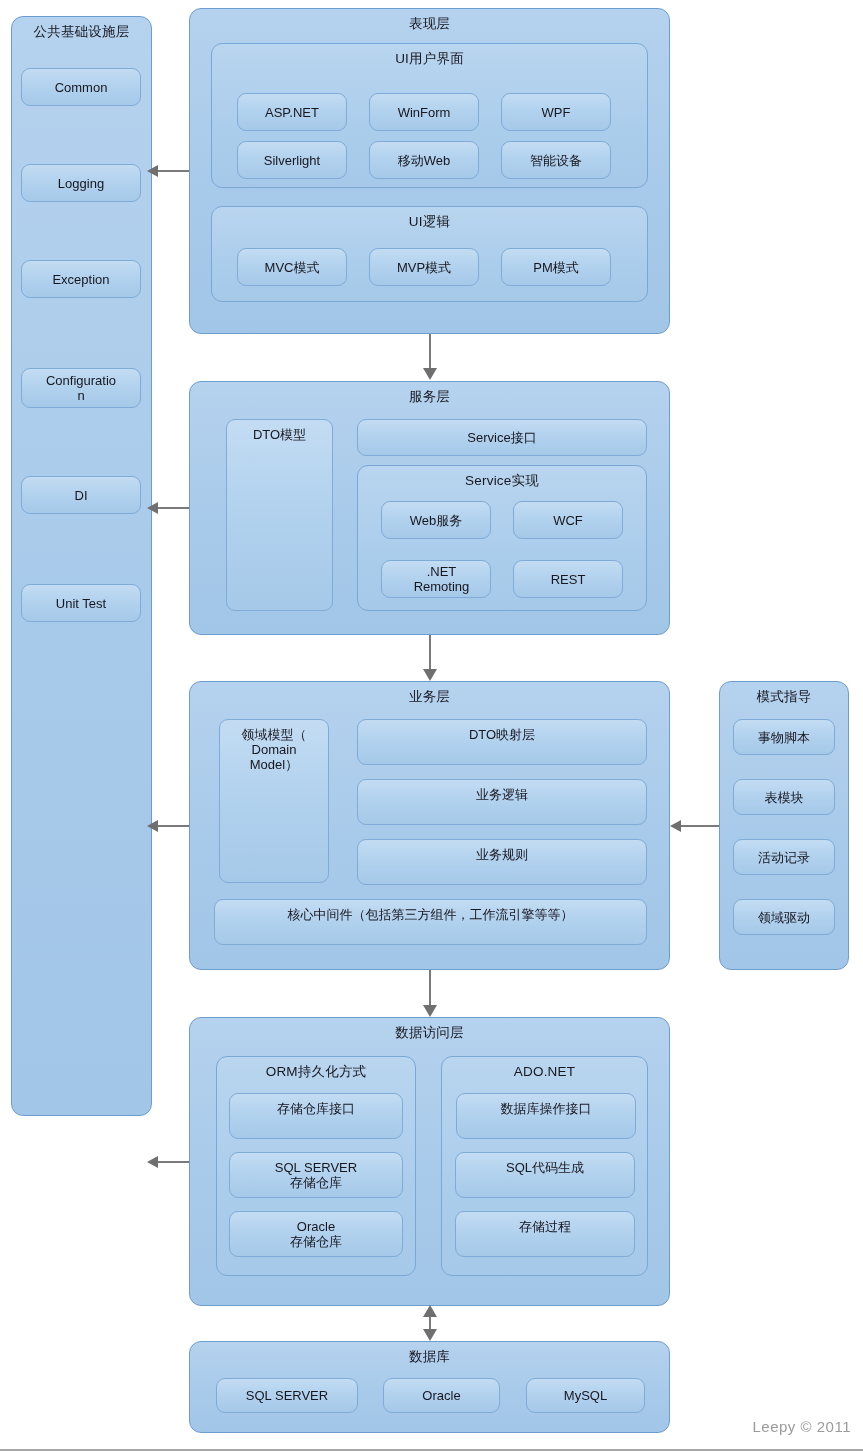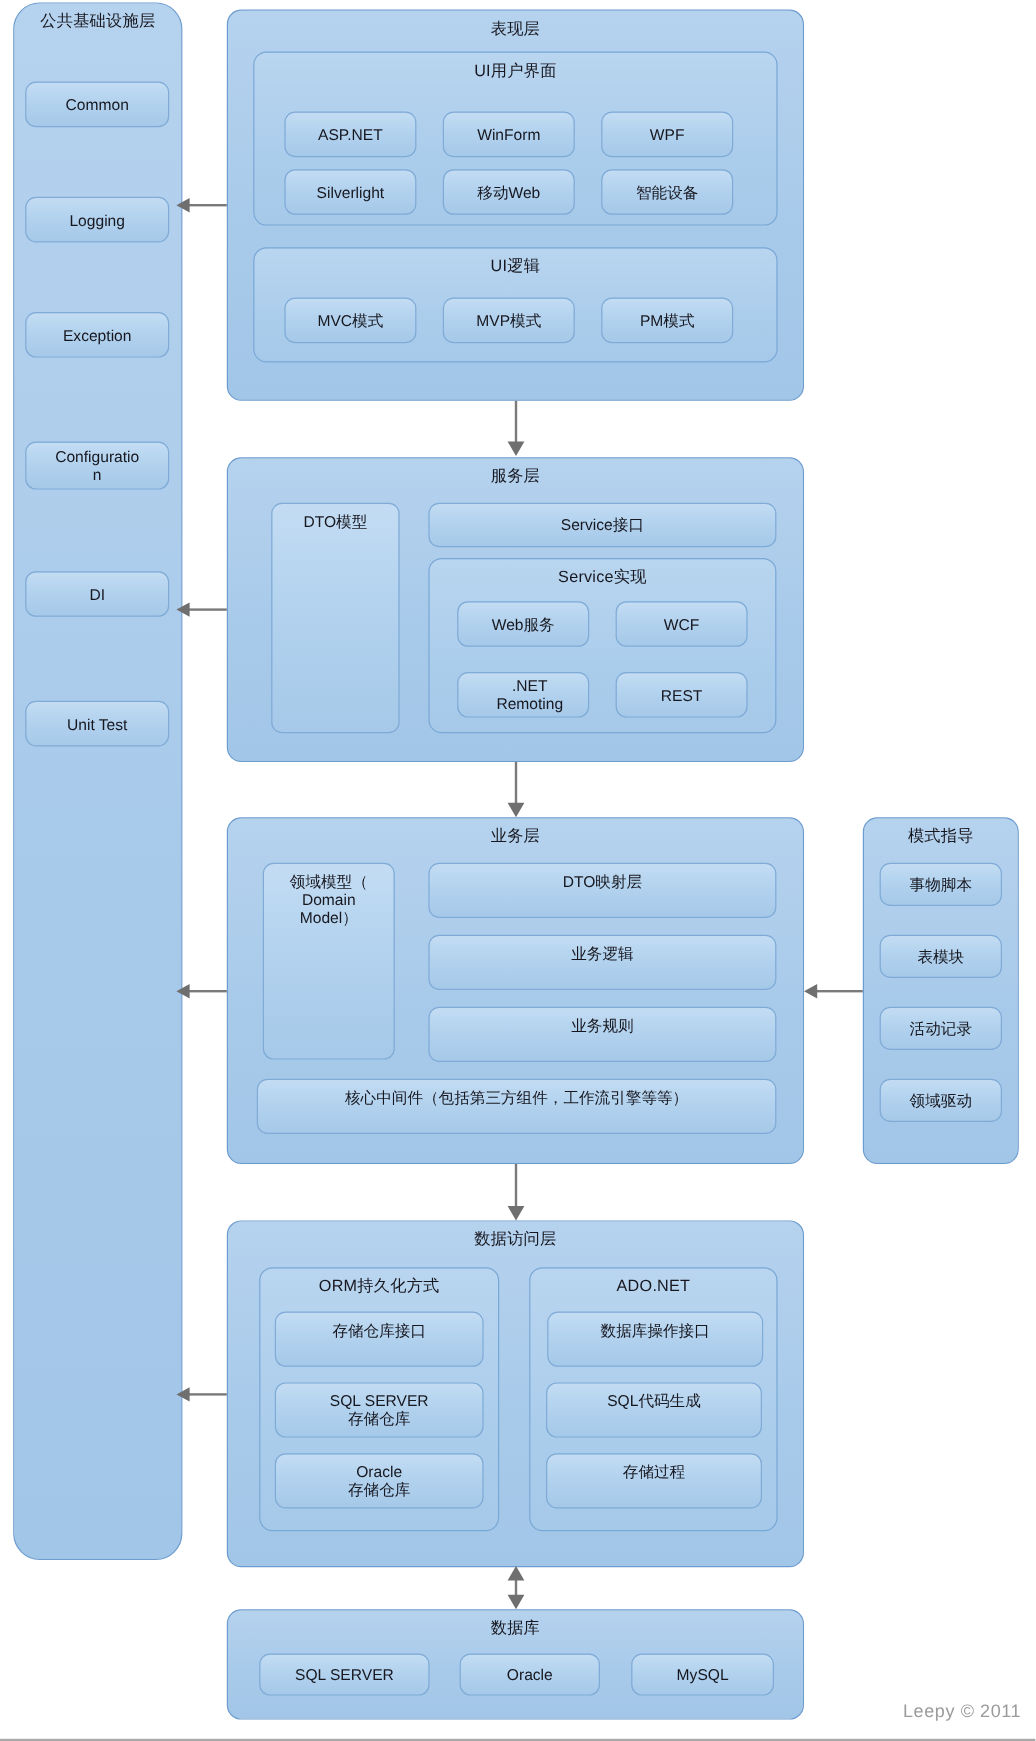--- a/index.html
+++ b/index.html
@@ -118,21 +118,21 @@
     color: #9b9b9b;
     letter-spacing: .5px;
     margin-top: 20px;
   }
 </style>
 </head>
 <body>
 
 <div id="canvas">
 
-  <div class="box lvl1" style="left:11px; top:2px; width:141px; height:1298px;border-radius:22px;">
+  <div class="box lvl1" style="left:11px; top:16px; width:141px; height:1100px;">
     <div class="title">公共基础设施层</div>
   </div>
   <div class="box lvl3" style="left:21px; top:68px; width:120px; height:38px;">
     <div class="leaf-center">Common</div>
   </div>
   <div class="box lvl3" style="left:21px; top:164px; width:120px; height:38px;">
     <div class="leaf-center">Logging</div>
   </div>
   <div class="box lvl3" style="left:21px; top:260px; width:120px; height:38px;">
     <div class="leaf-center">Exception</div>

